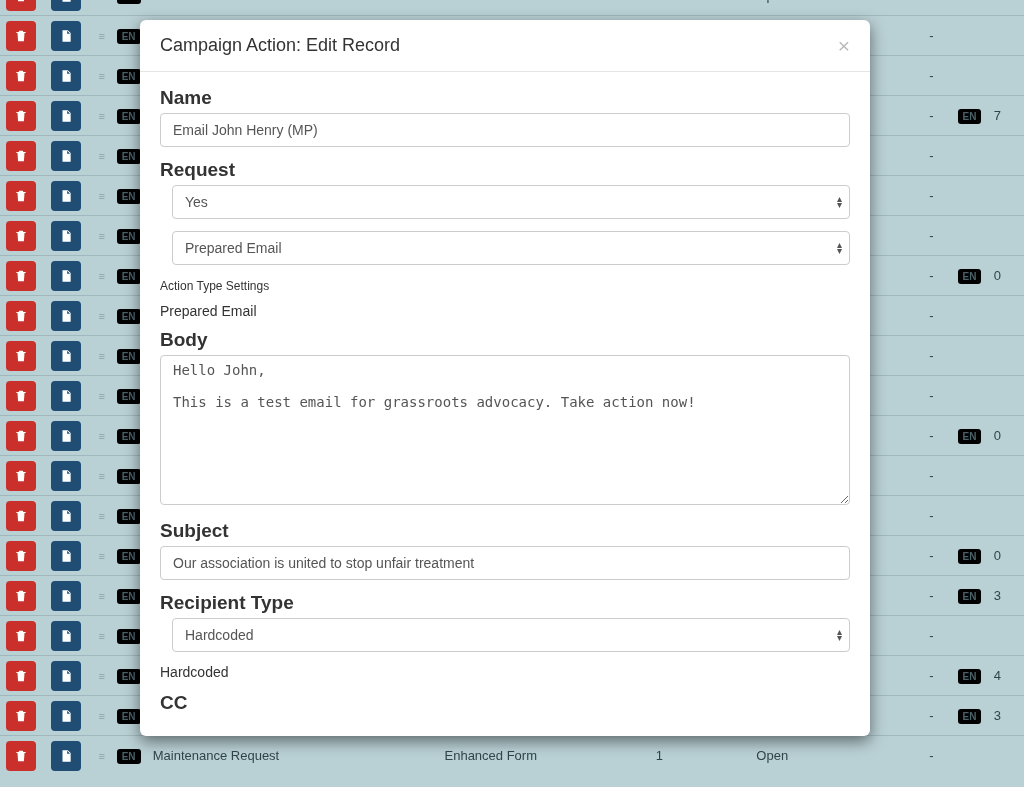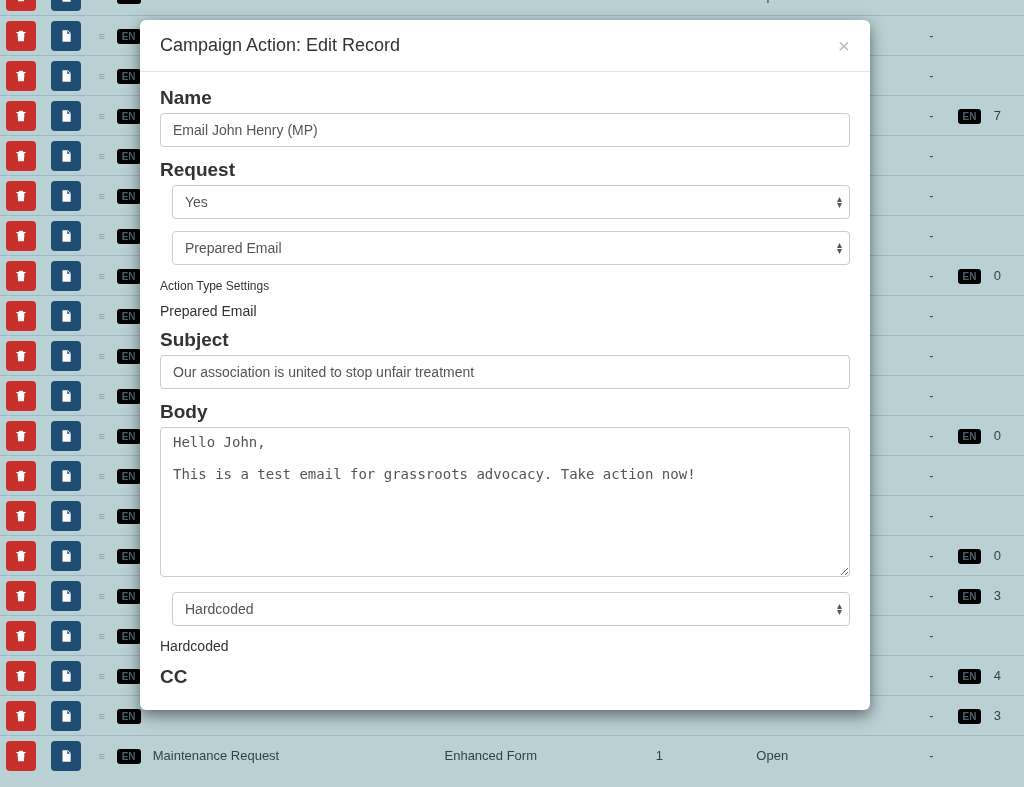--- a/index.html
+++ b/index.html
@@ -671,32 +671,33 @@
         <div class="form-select-wrap">
           <input class="form-control" type="text" readonly="" value="Prepared Email" style="">
           <span class="select-caret">▴<br>▾</span>
         </div>
       </div>
 
       <div class="section-heading">Action Type Settings</div>
       <div class="section-sub">Prepared Email</div>
 
       <div class="form-group">
+        <label class="form-label">Body</label>
+        <textarea class="form-control" id="body-ta" style="">Hello John,
+
+This is a test email for grassroots advocacy. Take action now!</textarea>
+      </div>
+
+      <div class="form-group">
         <label class="form-label">Subject</label>
         <input class="form-control" type="text" value="Our association is united to stop unfair treatment" style="">
       </div>
 
       <div class="form-group">
-        <label class="form-label">Body</label>
-        <textarea class="form-control" id="body-ta" style="">Hello John,
-
-This is a test email for grassroots advocacy. Take action now!</textarea>
-      </div>
-
-      <div class="form-group">
+        <label class="form-label">Recipient Type</label>
         <div class="form-select-wrap">
           <input class="form-control" type="text" readonly="" value="Hardcoded" style="">
           <span class="select-caret">▴<br>▾</span>
         </div>
       </div>
 
       <div class="section-sub">Hardcoded</div>
 
       <div class="form-group">
       </div>

